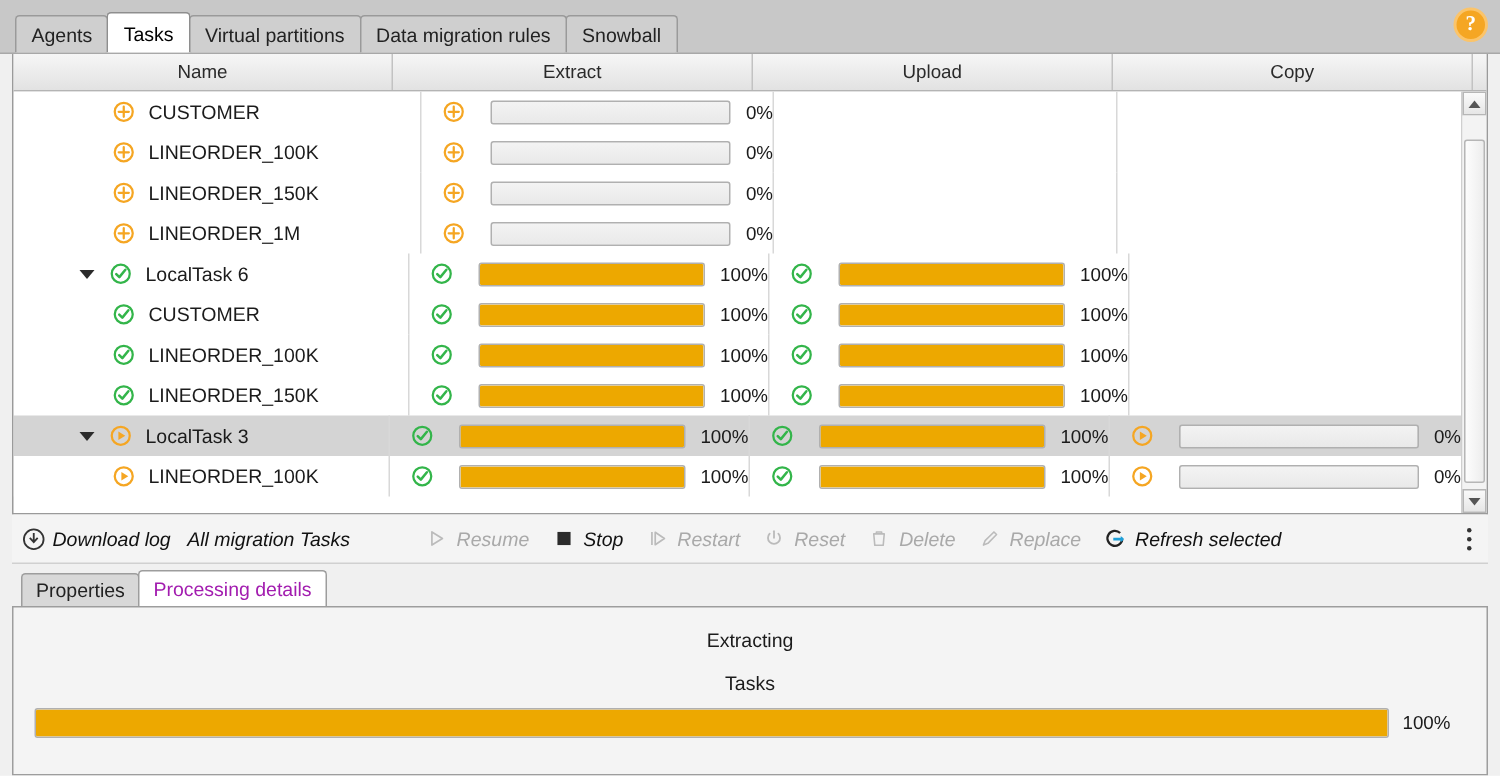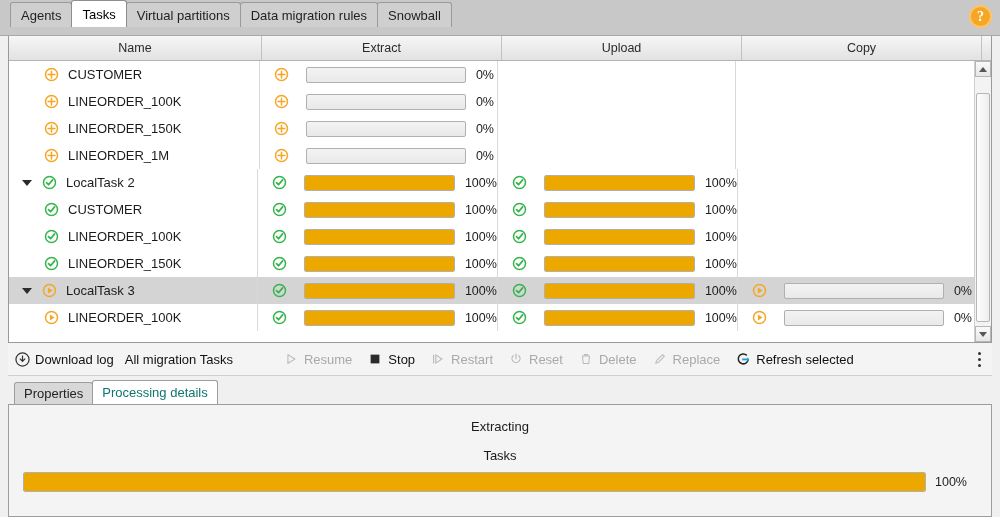--- a/index.html
+++ b/index.html
@@ -13,21 +13,21 @@
     overflow: hidden;
   }
 
   #app { width: 1000px; height: 517px; position: relative; display: flex; flex-direction: column; }
 
   
   .tabstrip {
     height: 36px;
     background: #c8c8c8;
     display: flex;
-    align-items: flex-start;
+    align-items: flex-end;
     padding-left: 10px;
     position: relative;
     flex: 0 0 auto;
     border-bottom: 1px solid #a8a8a8;
   }
   .tab {
     height: 25px;
     padding: 0 10px;
     display: flex; align-items: center;
     background: #cfcfcf;
@@ -109,20 +109,21 @@
     position: relative;
     overflow: hidden;
   }
 
   .trow {
     height: 27px;
     display: flex;
     align-items: center;
     background: #fff;
     cursor: default;
+    padding-left: 31px;
   }
   .trow.selected { background: #d4d4d4; }
 
   .cell { height: 27px; display: flex; align-items: center; position: relative; }
   .cell-name    { width: 253px; border-right: 1px solid #d8d8d8; }
   .cell-extract { width: 240px; border-right: 1px solid #d8d8d8; }
   .cell-upload  { width: 240px; border-right: 1px solid #d8d8d8; }
   .cell-copy    { width: 240px; }
 
   .twisty {
@@ -199,20 +200,21 @@
   
   .toolbar {
     flex: 0 0 auto;
     height: 33px;
     margin: 0 8px;
     display: flex;
     align-items: center;
     background: #f4f4f4;
     border-bottom: 1px solid #d0d0d0;
     position: relative;
+    font-style: italic;
   }
   .tb-item {
     display: flex; align-items: center;
     height: 25px;
     padding: 0 6px;
     margin-right: 3px;
     font-size: 13px;
     color: #111;
     cursor: pointer;
     white-space: nowrap;
@@ -249,21 +251,21 @@
     display: flex; align-items: center;
     font-size: 13px;
     background: #d8d8d8;
     border: 1px solid #9d9d9d;
     border-bottom: none;
     border-radius: 3px 3px 0 0;
     margin-right: -1px;
     cursor: default;
     color: #222;
   }
-  .btab.active { background: #fff; height: 24px; z-index: 2; color: #0f766e; }
+  .btab.active { background: #fff; height: 24px; z-index: 2; color: #a21caf; }
 
   .bbody {
     flex: 1;
     background: #f4f4f4;
     border: 1px solid #9d9d9d;
     border-top: 1px solid #9d9d9d;
     padding: 14px 14px 0 14px;
     min-height: 0;
   }
   .section-head {
@@ -445,21 +447,21 @@
           <div class="trow">
             <div class="cell cell-name">
               <span class="twisty open"></span>
               <span style="width: 9px; flex: 0 0 auto;"></span>
               <span class="sicon">
                 <svg width="15" height="15" viewBox="0 0 16 16">
                   <circle cx="8" cy="8" r="6.4" fill="none" stroke="#33b54a" stroke-width="1.6"></circle>
                   <path d="M4.8 8.2 L7 10.4 L11.3 5.2" fill="none" stroke="#33b54a" stroke-width="1.8" stroke-linecap="round" stroke-linejoin="round"></path>
                 </svg>
               </span>
-              <span class="rowlabel">LocalTask 2</span>
+              <span class="rowlabel">LocalTask 6</span>
             </div>
             <div class="cell cell-extract pwrap">
               <span class="sicon">
                 <svg width="15" height="15" viewBox="0 0 16 16">
                   <circle cx="8" cy="8" r="6.4" fill="none" stroke="#33b54a" stroke-width="1.6"></circle>
                   <path d="M4.8 8.2 L7 10.4 L11.3 5.2" fill="none" stroke="#33b54a" stroke-width="1.8" stroke-linecap="round" stroke-linejoin="round"></path>
                 </svg>
               </span>
               <div class="pbar">
                 <div class="pfill" style="width: 100%;"></div>

